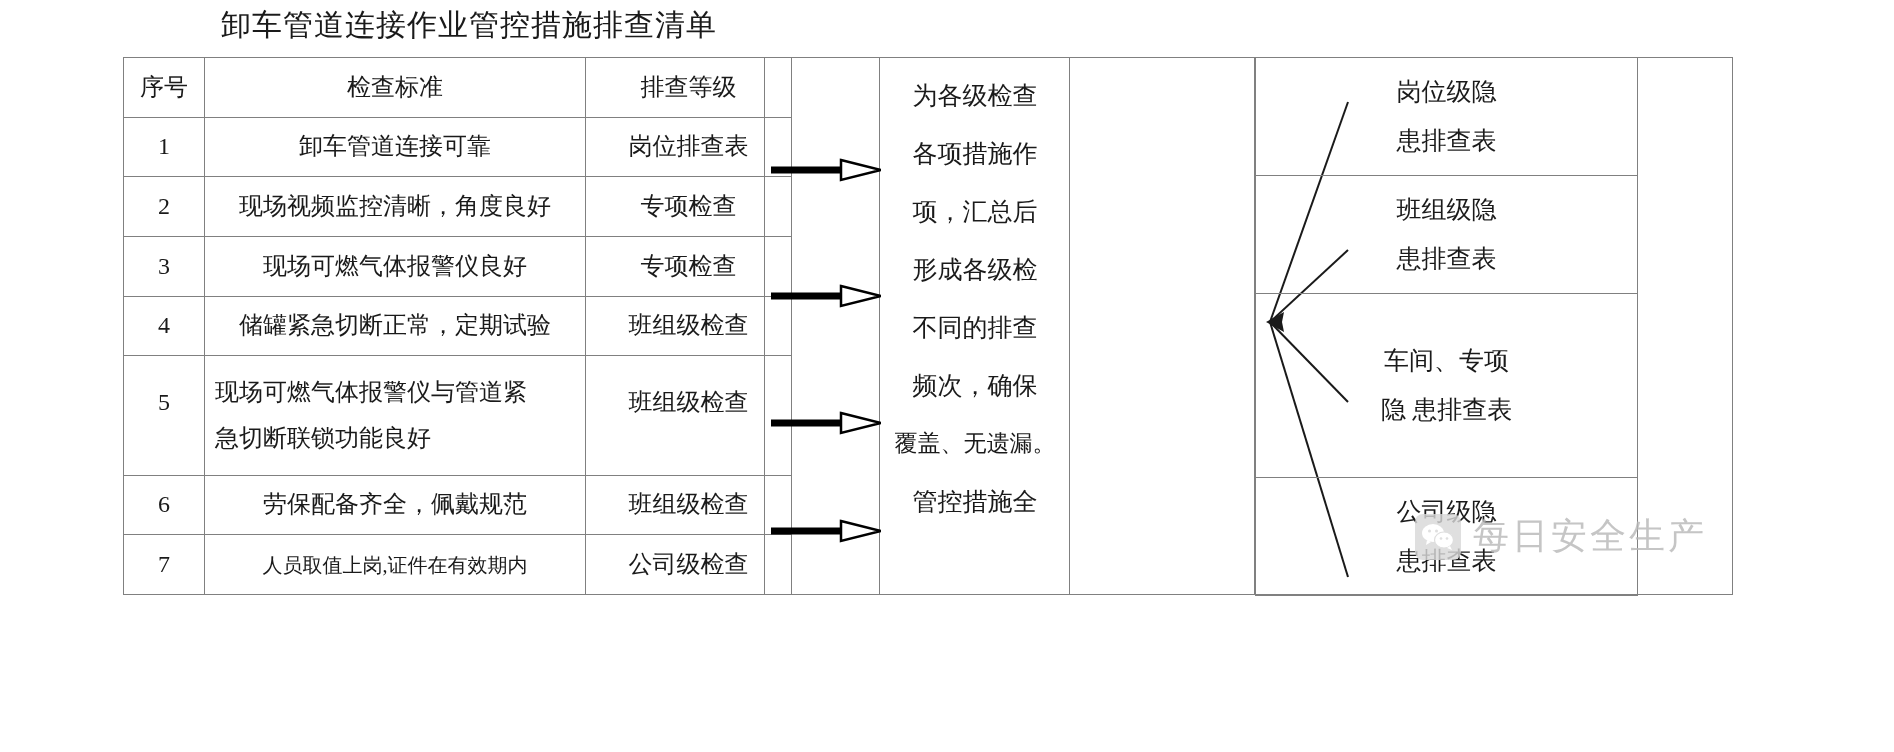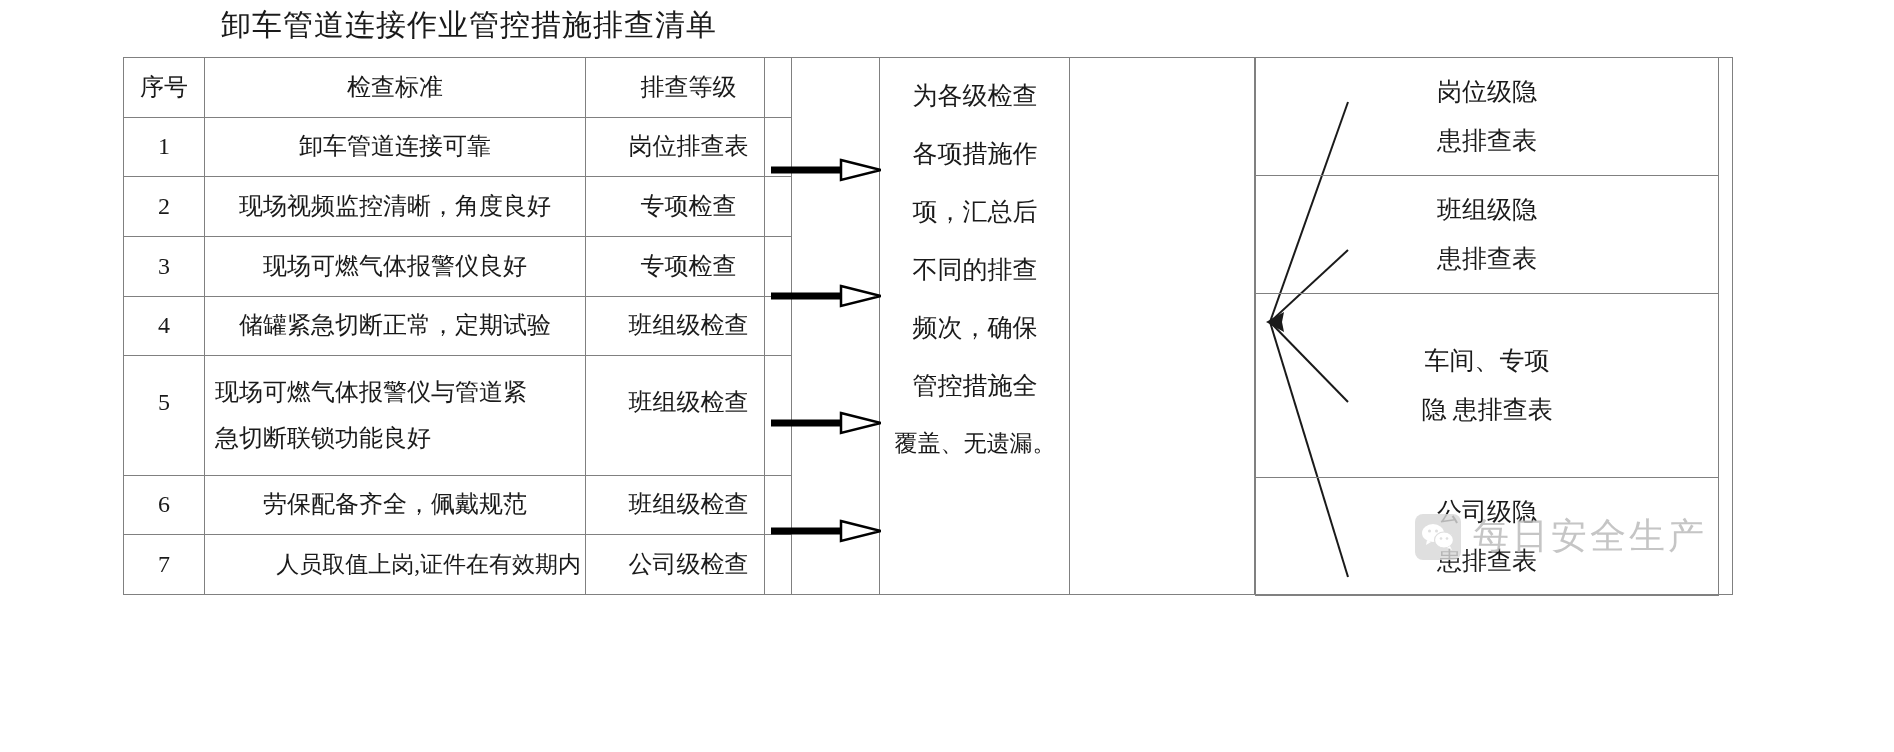--- a/index.html
+++ b/index.html
@@ -81,21 +81,21 @@
     position:absolute;left:1070px;top:57px;
     width:185px;height:538px;
     border-right:1.2px solid #808080;
     box-sizing:border-box;
   }
   #fansvg{position:absolute;left:1070px;top:57px;width:450px;height:538px;}
 
   
   #rtable{
     position:absolute;left:1255px;top:57px;
-    width:464px;height:538px;
+    width:383px;height:538px;
     border-collapse:collapse;
     table-layout:fixed;
   }
   #rtable td{
     border:1.2px solid #808080;
     text-align:center;
     vertical-align:middle;
     font-size:25px;
     color:#1a1a1a;
     line-height:1.95;
@@ -164,21 +164,21 @@
         </td>
         <td class="c-lv" style="vertical-align:top;padding-top:24px;">班组级检查</td>
       </tr>
       <tr style="height:59px;">
         <td class="c-no">6</td>
         <td class="c-std">劳保配备齐全，佩戴规范</td>
         <td class="c-lv">班组级检查</td>
       </tr>
       <tr style="height:59px;">
         <td class="c-no">7</td>
-        <td class="c-std" style="font-size:23px;text-align:right;">人员取值上岗,证件在有效期内</td>
+        <td class="c-std" style="font-size:20px;">人员取值上岗,证件在有效期内</td>
         <td class="c-lv">公司级检查</td>
       </tr>
     </tbody>
   </table>
 
   <div id="arrowcol">
     <svg class="arrow" style="top:100px;" viewBox="0 0 110 26">
       <line x1="0" y1="13" x2="72" y2="13" stroke="#000" stroke-width="7"></line>
       <polygon points="70,3 110,13 70,23" fill="#fff" stroke="#000" stroke-width="2.5"></polygon>
     </svg>
@@ -194,24 +194,25 @@
       <line x1="0" y1="13" x2="72" y2="13" stroke="#000" stroke-width="7"></line>
       <polygon points="70,3 110,13 70,23" fill="#fff" stroke="#000" stroke-width="2.5"></polygon>
     </svg>
   </div>
 
   <div id="midcol">
     <div id="midtext">
       <div>为各级检查</div>
       <div>各项措施作</div>
       <div>项，汇总后</div>
+      <div>形成各级检</div>
       <div>不同的排查</div>
       <div>频次，确保</div>
+      <div style="font-size:23px;">覆盖、无遗漏。</div>
       <div>管控措施全</div>
-      <div style="font-size:23px;">覆盖、无遗漏。</div>
     </div>
   </div>
 
   <div id="fancol"></div>
   <svg id="fansvg" viewBox="0 0 450 538">
 
     <line x1="200" y1="265" x2="278" y2="45" stroke="#1a1a1a" stroke-width="2"></line>
     <line x1="200" y1="265" x2="278" y2="193" stroke="#1a1a1a" stroke-width="2"></line>
     <line x1="200" y1="265" x2="278" y2="345" stroke="#1a1a1a" stroke-width="2"></line>
     <line x1="200" y1="265" x2="278" y2="520" stroke="#1a1a1a" stroke-width="2"></line>

